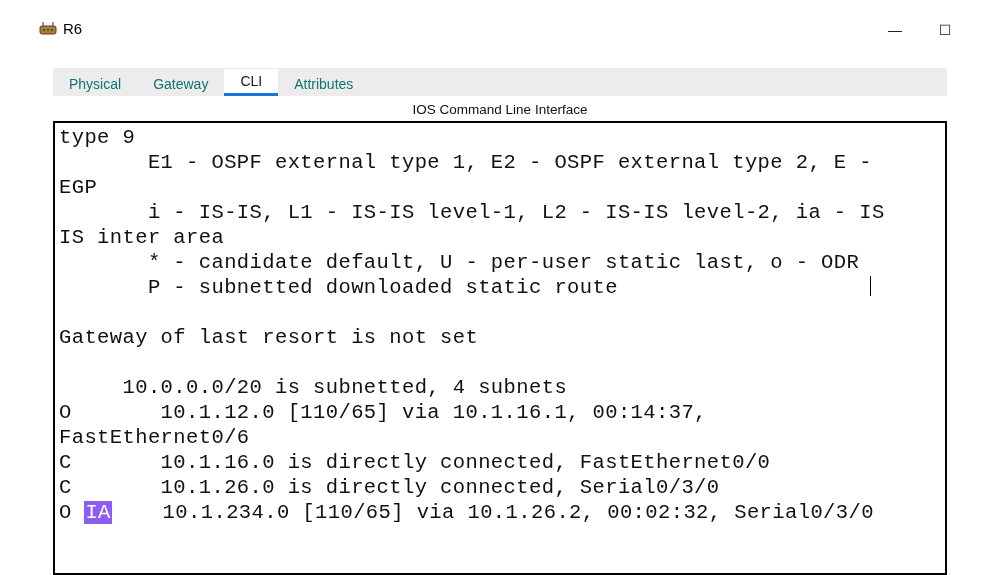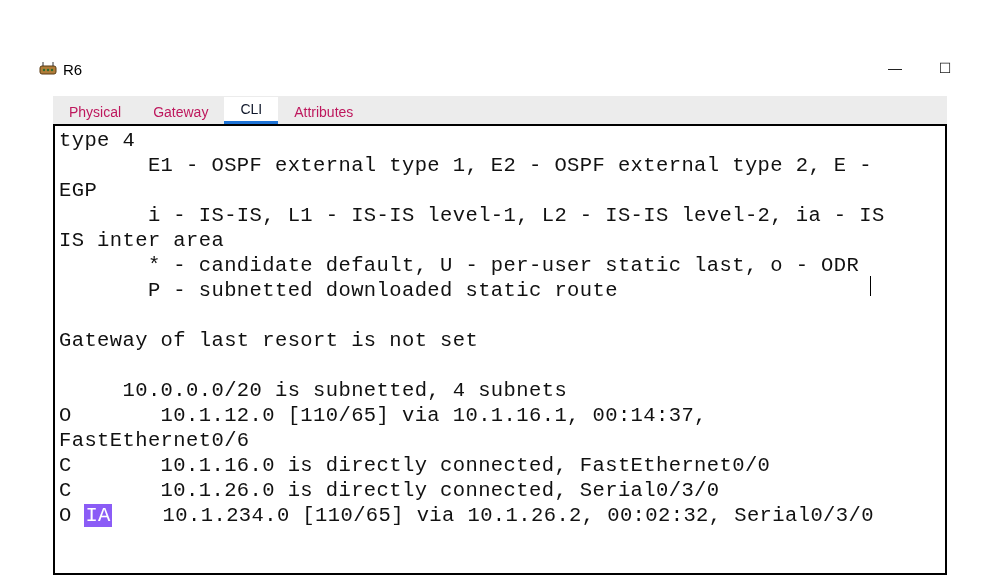--- a/index.html
+++ b/index.html
@@ -17,24 +17,23 @@
     position: absolute;
     left: 35px;
     top: 20px;
     right: 35px;
     bottom: 0;
     display: flex;
     flex-direction: column;
   }
   .titlebar {
     display: flex;
-    align-items: flex-end;
+    align-items: flex-start;
     height: 30px;
     padding: 0 4px;
-    margin-top: 28px;
   }
   .titlebar .icon {
     width: 18px;
     height: 18px;
     margin-right: 6px;
     display: inline-flex;
     align-items: center;
     justify-content: center;
   }
   .titlebar .title {
@@ -64,21 +63,21 @@
   }
   .tabs {
     display: flex;
     align-items: flex-end;
     background: #ececec;
     height: 28px;
     font-size: 14px;
   }
   .tab {
     padding: 4px 16px 4px 16px;
-    color: #be185d;
+    color: #0f766e;
     cursor: default;
   }
   .tab.active {
     background: #fff;
     color: #0f172a;
     border-bottom: 3px solid #1e73d6;
   }
   .cli-title {
     text-align: center;
     font-size: 13.5px;
@@ -139,23 +138,24 @@
 
   <div class="client">
 
     <div class="tabs">
       <div class="tab">Physical</div>
       <div class="tab">Gateway</div>
       <div class="tab active">CLI</div>
       <div class="tab">Attributes</div>
     </div>
 
+    <div class="cli-title">IOS Command Line Interface</div>
 
     <div class="terminal-frame">
-      <div class="terminal"><span>type 4</span>
+      <div class="terminal"><span>type 9</span>
 <span>       E1 - OSPF external type 1, E2 - OSPF external type 2, E -</span>
 <span>EGP</span>
 <span>       i - IS-IS, L1 - IS-IS level-1, L2 - IS-IS level-2, ia - IS</span>
 <span>IS inter area</span>
 <span>       * - candidate default, U - per-user static last, o - ODR</span>
 <span>       P - subnetted downloaded static route</span>
 <span></span>
 <span>Gateway of last resort is not set</span>
 <span></span>
 <span>     10.0.0.0/20 is subnetted, 4 subnets</span>

